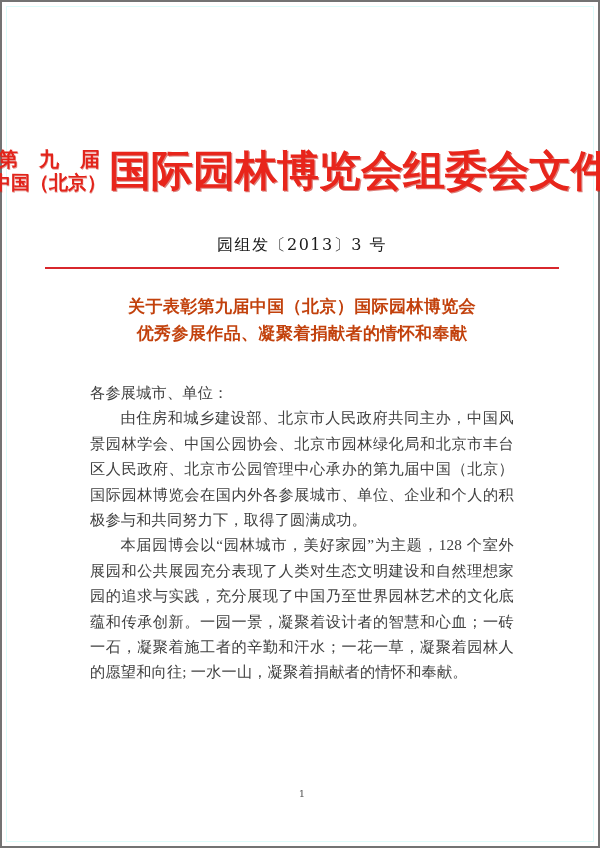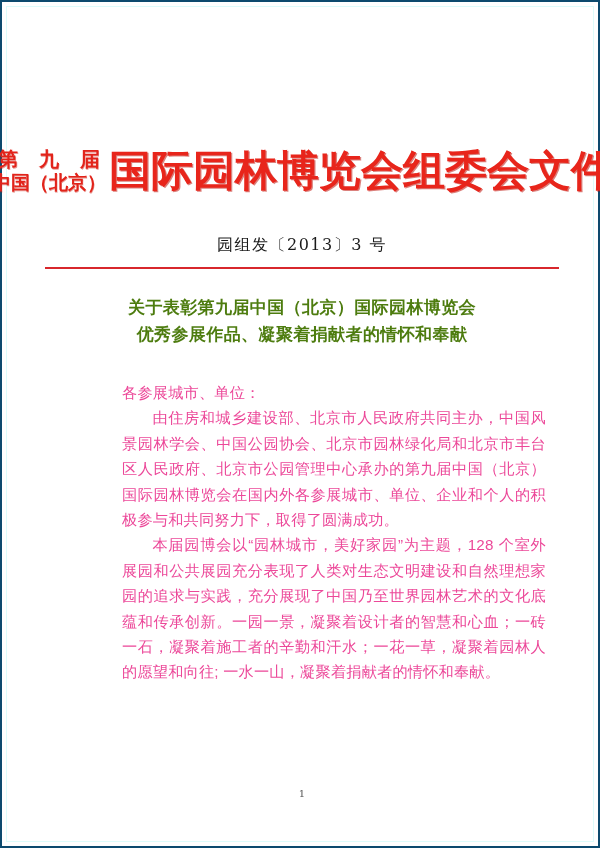--- a/index.html
+++ b/index.html
@@ -11,21 +11,21 @@
     height: 848px;
     background: #ffffff;
     font-family: "DejaVu Serif", serif;
     overflow: hidden;
   }
   #page {
     position: relative;
     width: 600px;
     height: 848px;
     box-sizing: border-box;
-    border: 2px solid #0c4a6e;
+    border: 2px solid #737373;
     background: #ffffff;
   }
   .inner-frame {
     position: absolute;
     left: 4px;
     top: 4px;
     right: 4px;
     bottom: 4px;
     border: 1px solid #ddfcfb;
     pointer-events: none;
@@ -106,46 +106,45 @@
     background: #d8272c;
   }
 
   
   #doc-title {
     position: absolute;
     left: 60px;
     top: 292px;
     width: 480px;
     text-align: center;
-    font-family: Liberation Serif, serif;
+    font-family: Liberation Mono, monospace;
     font-weight: bold;
     font-size: 17px;
     line-height: 27px;
-    color: #4d7c0f;
+    color: #c2410c;
     letter-spacing: 0.4px;
   }
   #doc-title .tl {
     display: block;
     white-space: nowrap;
   }
 
   
   #body-text {
     position: absolute;
     left: 88px;
     top: 378px;
     width: 424px;
-    font-family: Liberation Sans, sans-serif;
+    font-family: Liberation Serif, serif;
     font-size: 15.2px;
     line-height: 25.4px;
-    color: #ec4899;
+    color: #404040;
     text-align: justify;
     text-justify: inter-character;
     letter-spacing: 0.2px;
-    margin-left: 32px;
   }
   #body-text p {
     margin: 0;
   }
   #body-text p.indent {
     text-indent: 2em;
   }
 
   
   #page-number {

